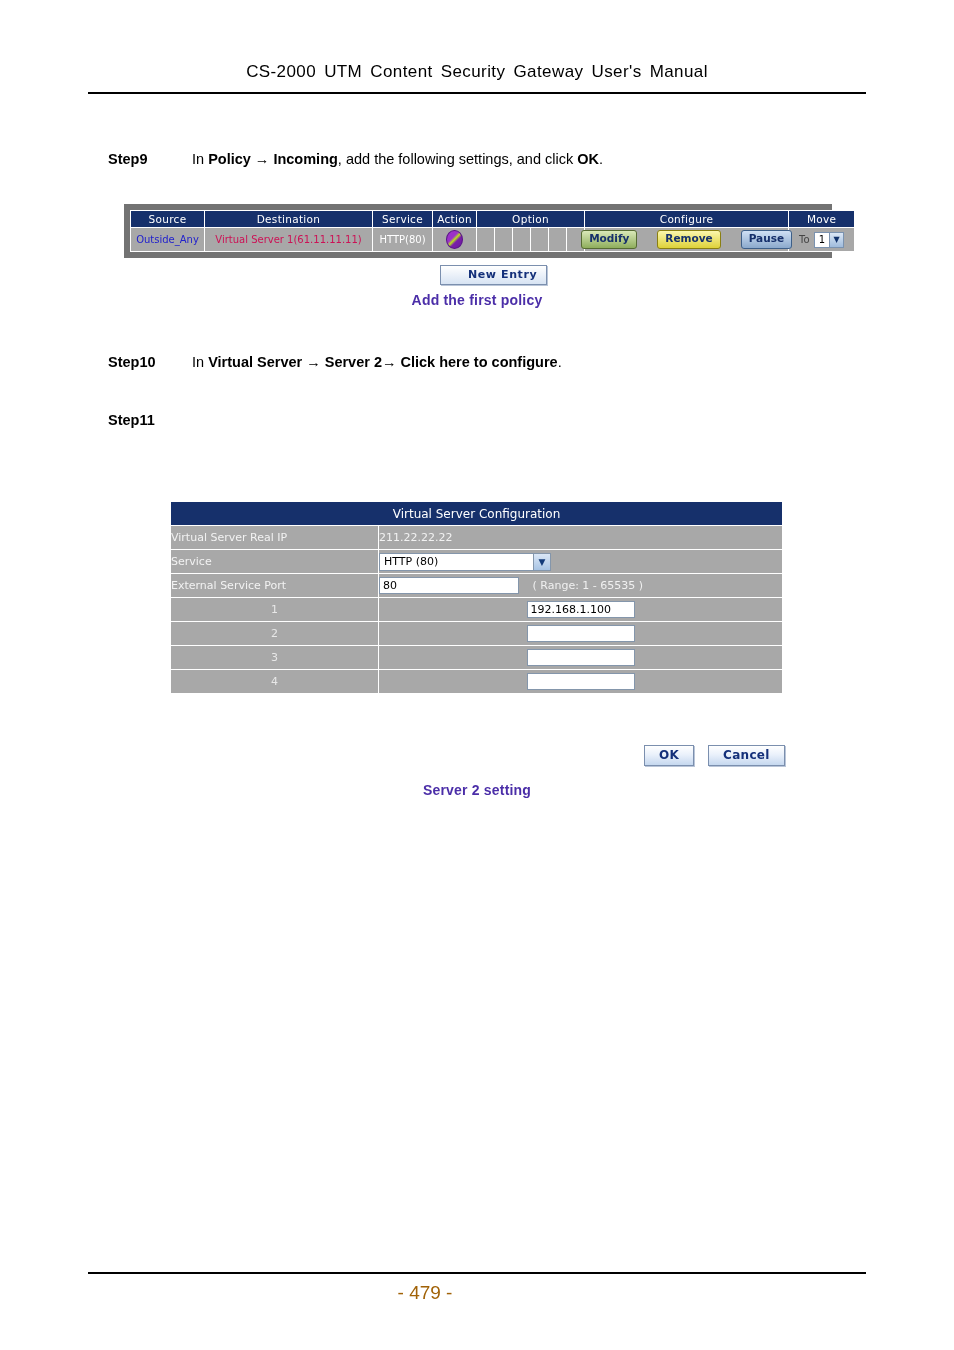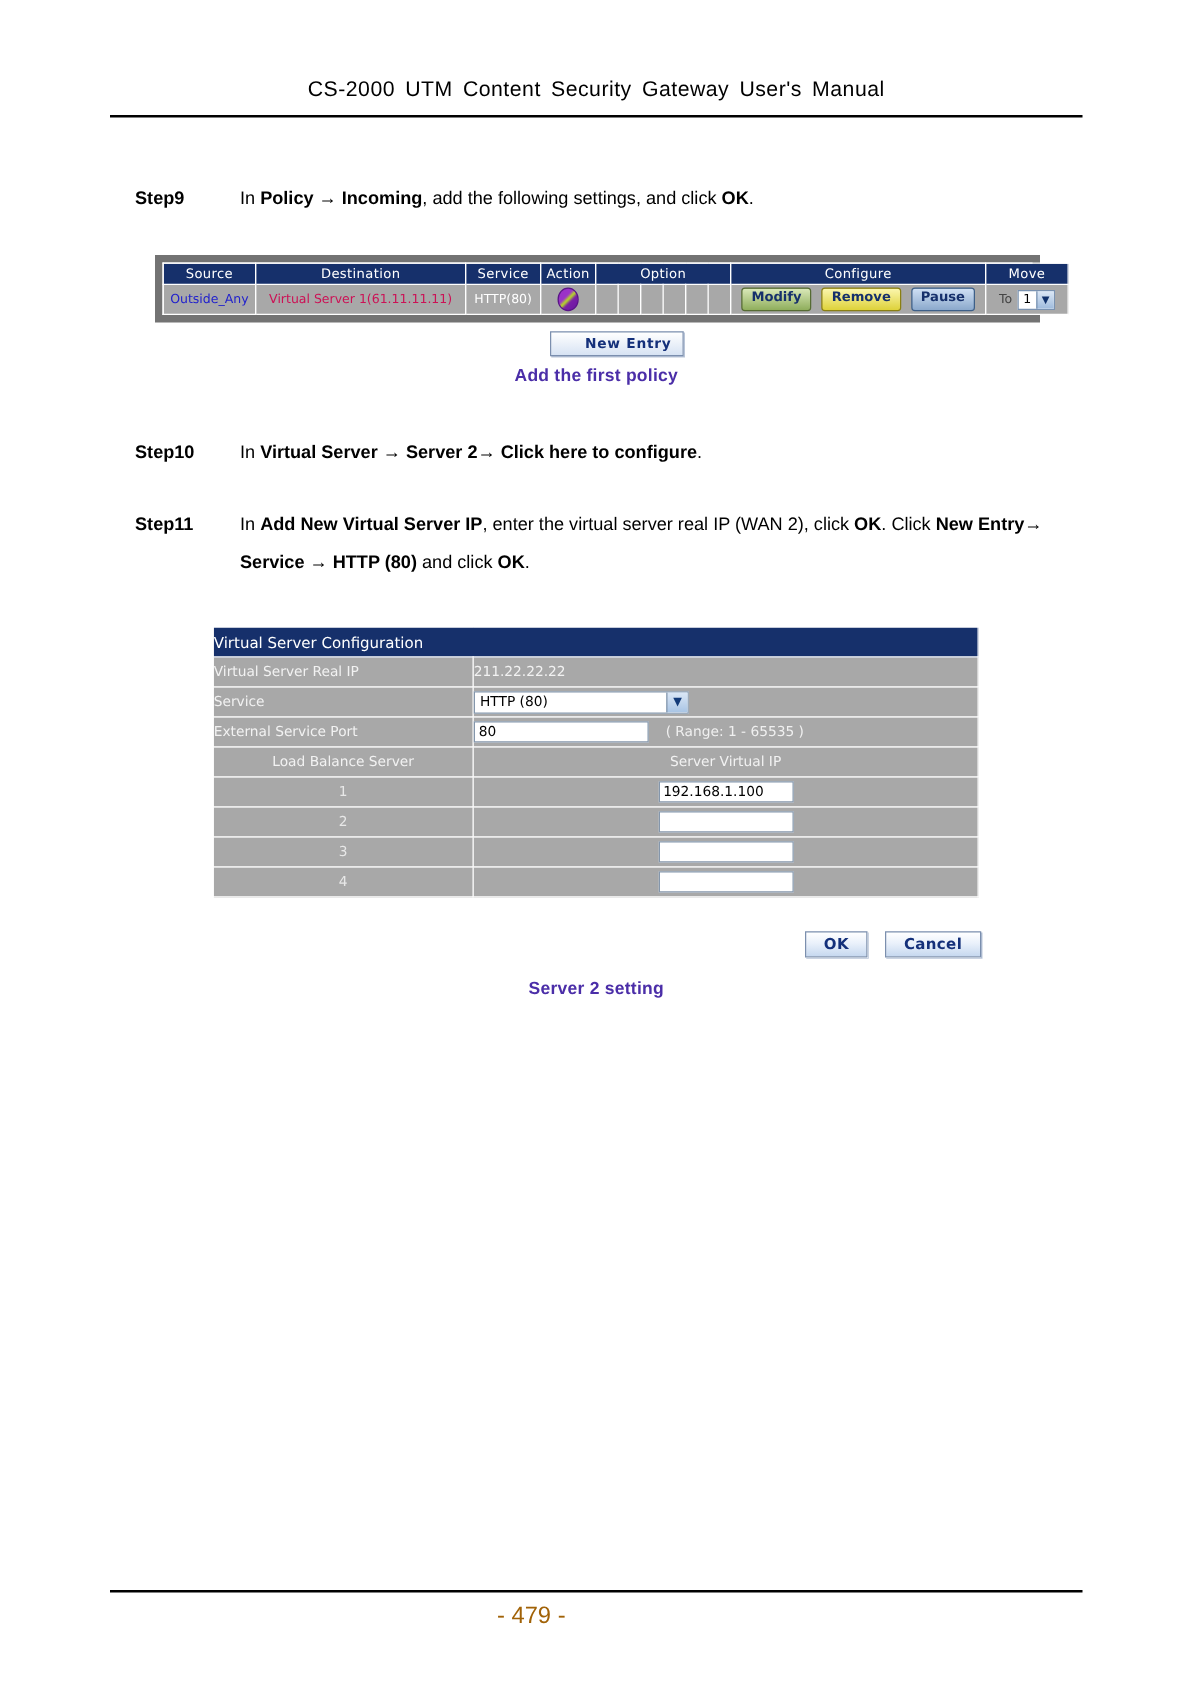--- a/index.html
+++ b/index.html
@@ -101,21 +101,21 @@
     display: inline-block;
     width: 17px;
     height: 19px;
     border-radius: 50%;
     background: linear-gradient(135deg, #9b32c8 0%, #9b32c8 38%, #b8e020 50%, #7a1fa8 62%, #6a18a0 100%);
     border: 1px solid #5a1488;
     vertical-align: middle;
   }
 
   .cfg-cell { padding: 0 4px; }
-  .cfg-btns { display: flex; justify-content: center; gap: 8px; }
+  .cfg-btns { display: flex; justify-content: center; gap: 20px; }
   .btn3d {
     font-family: "DejaVu Sans", sans-serif;
     font-size: 10.5px;
     font-weight: bold;
     padding: 2px 7px 3px 7px;
     border-radius: 3px;
     line-height: 1.05;
   }
   .btn-modify {
     background: linear-gradient(#d9e8b8, #8fae5c);
@@ -196,21 +196,21 @@
     width: 100%;
     table-layout: fixed;
   }
   .vs-titlebar {
     background: #16306b;
     color: #ffffff;
     font-size: 12px;
     font-weight: normal;
     height: 20px;
     padding: 0 0 0 5px;
-    text-align: left;
+    text-align: center;
     border: 1px solid #ffffff;
   }
   .vs-table td {
     border: 1px solid #ffffff;
     padding: 0;
     height: 24px;
     vertical-align: middle;
   }
   .vs-lbl {
     background: #a8a8a8;
@@ -402,21 +402,20 @@
 <div class="new-entry">New  Entry</div>
 <div class="caption" id="cap-policy">Add the first policy</div>
 
 <div class="step" id="step10">
   <span class="step-label">Step10</span>
   <span class="step-body"><span>In </span><b>Virtual Server</b><b> → </b><b>Server 2→ </b><b>Click here to configure</b><span>.</span></span>
 </div>
 
 <div class="step" id="step11">
   <span class="step-label">Step11</span>
-  <span class="step-body"><span>In </span><b>Add New Virtual Server IP</b><span>, enter the virtual server real IP (WAN 2), click </span><b>OK</b><span>. Click </span><b>New Entry→ Service → HTTP (80)</b><span> and click </span><b>OK</b><span>.</span></span>
 </div>
 
 <div class="vs-shot">
   <table class="vs-table">
     <colgroup>
         <col style="width:208px">
         <col style="width:404px">
       </colgroup>
     <tbody>
       <tr>
@@ -436,24 +435,20 @@
         </td>
       </tr>
       <tr>
         <td class="vs-lbl">External Service Port</td>
         <td class="vs-val pad-left">
           <span class="txt-box">80</span>
           <span class="range-note">( Range: 1 - 65535 )</span>
         </td>
       </tr>
       <tr>
-        <td class="vs-center">Load Balance Server</td>
-        <td class="vs-center">Server Virtual IP</td>
-      </tr>
-      <tr>
         <td class="vs-num">1</td>
         <td class="vs-inputcell">
           <span class="txt-box ip">192.168.1.100</span>
         </td>
       </tr>
       <tr>
         <td class="vs-num">2</td>
         <td class="vs-inputcell">
           <span class="txt-box ip"></span>
         </td>

